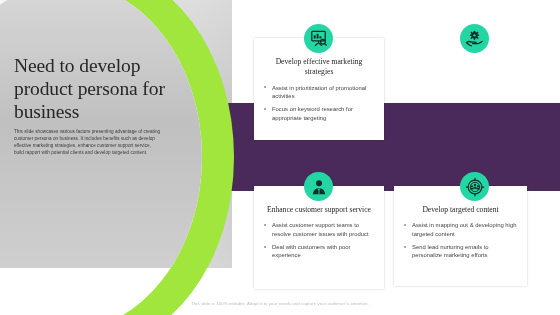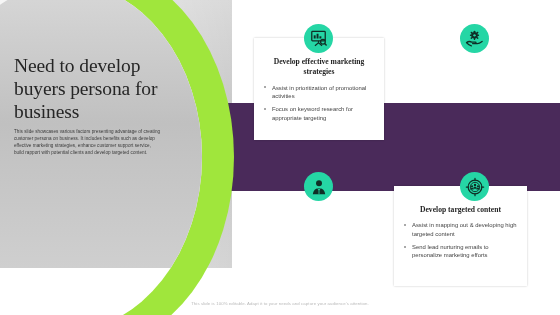--- a/index.html
+++ b/index.html
@@ -180,21 +180,21 @@
   .icon-3 { left: 304px; top: 172px; }
   .icon-4 { left: 460px; top: 172px; }
 
   .card-body {
     padding: 19px 9px 7px 9px;
     box-sizing: border-box;
     height: 100%;
   }
   .card-title {
     font-family: "Liberation Serif", serif;
-    font-weight: bold;
+    font-weight: normal;
     font-size: 7.6px;
     line-height: 1.35;
     color: #1f1f1f;
     text-align: center;
     margin: 0 0 6px 0;
   }
   .bullets {
     list-style: none;
     margin: 0;
     padding: 0;
@@ -255,21 +255,21 @@
 
   <div class="arc-wrap">
     <div class="arc-outer"></div>
     <div class="arc-inner"></div>
     <div class="arc-photo-mask">
       <div class="ph-base2"></div>
     </div>
   </div>
 
   <div class="title-block">
-    <h1 class="slide-title">Need to develop buyers persona for business</h1>
+    <h1 class="slide-title">Need to develop product persona for business</h1>
     <p class="slide-desc">This slide showcases various factors presenting advantage of creating customer persona on business. It includes benefits such as develop effective marketing strategies, enhance customer support service, build rapport with potential clients and develop targeted content.</p>
   </div>
 
   <div class="card card-1">
     <div class="card-body">
       <div class="card-title">Develop effective marketing strategies</div>
       <ul class="bullets">
         <li>Assist in prioritization of promotional activities</li>
         <li>Focus on keyword research for appropriate targeting</li>
       </ul>
@@ -302,20 +302,29 @@
           <rect x="7.3" y="10.2" width="1.8" height="2.4" rx="0.6" transform="rotate(45 8.2 11.4)"></rect>
           <rect x="14.9" y="10.2" width="1.8" height="2.4" rx="0.6" transform="rotate(-45 15.8 11.4)"></rect>
         </g>
         <circle cx="12" cy="8" r="1.5" fill="#25d6a5"></circle>
       </g>
       <path d="M2 17.2 C4.2 15.4 6.4 15.4 8.4 16.6 L13 16.6 C14.2 16.6 14.2 18.4 13 18.4 L9.6 18.4 L15.6 18.4 C17.6 18.4 19.6 17.2 21.6 15.8" fill="none" stroke="#0f2f26" stroke-width="1.7" stroke-linecap="round" stroke-linejoin="round"></path>
       <path d="M2 17.2 C3.6 19.4 5.6 20.6 8 21.2" fill="none" stroke="#0f2f26" stroke-width="1.7" stroke-linecap="round"></path>
     </svg>
   </div>
 
+  <div class="card card-3">
+    <div class="card-body">
+      <div class="card-title">Enhance customer support service</div>
+      <ul class="bullets">
+        <li>Assist customer support teams to resolve customer issues with product</li>
+        <li>Deal with customers with poor experience</li>
+      </ul>
+    </div>
+  </div>
   <div class="card-icon icon-3">
     <svg width="18" height="18" viewBox="0 0 24 24" aria-hidden="true">
       <circle cx="12" cy="7" r="4" fill="#0f2f26"></circle>
       <path d="M3.8 21.5 C4.4 15.8 8 13.6 12 13.6 C16 13.6 19.6 15.8 20.2 21.5 Z" fill="#0f2f26"></path>
       <path d="M12 13.8 L12 21.5" stroke="#25d6a5" stroke-width="1.1"></path>
       <path d="M10.1 14.1 L12 16.2 L13.9 14.1" fill="none" stroke="#25d6a5" stroke-width="1.1"></path>
     </svg>
   </div>
 
   <div class="card card-4">

